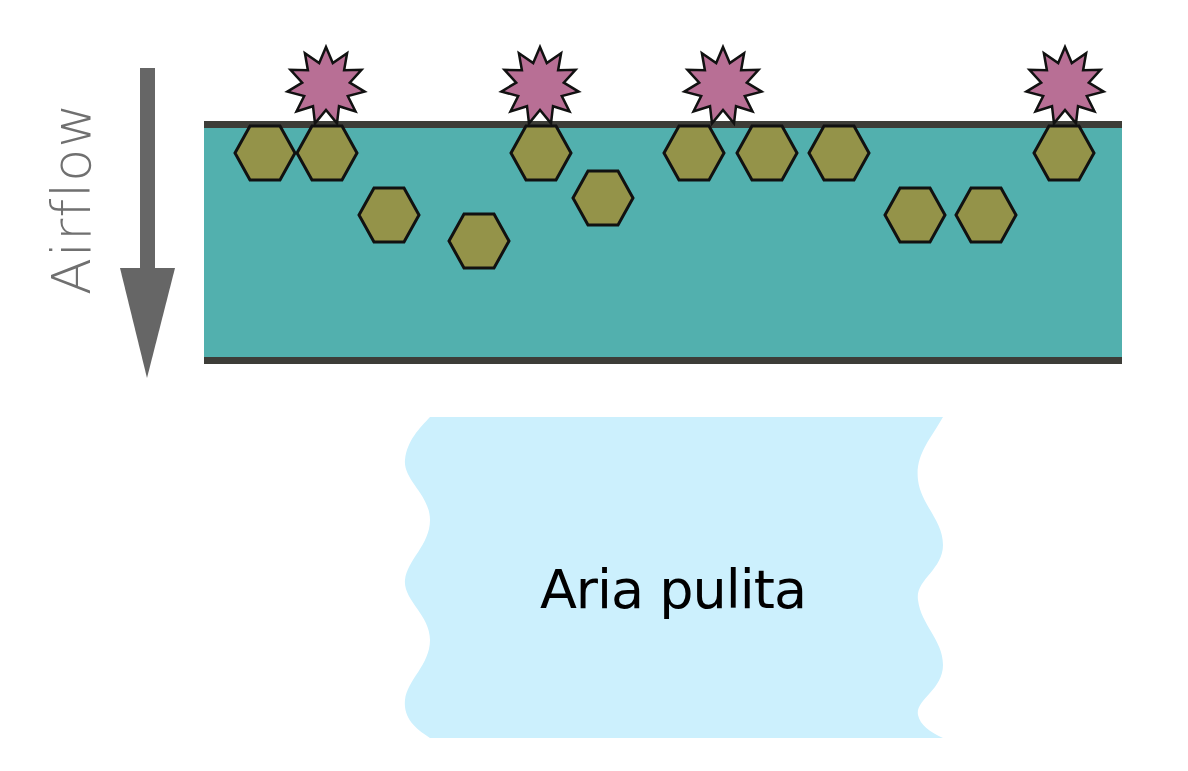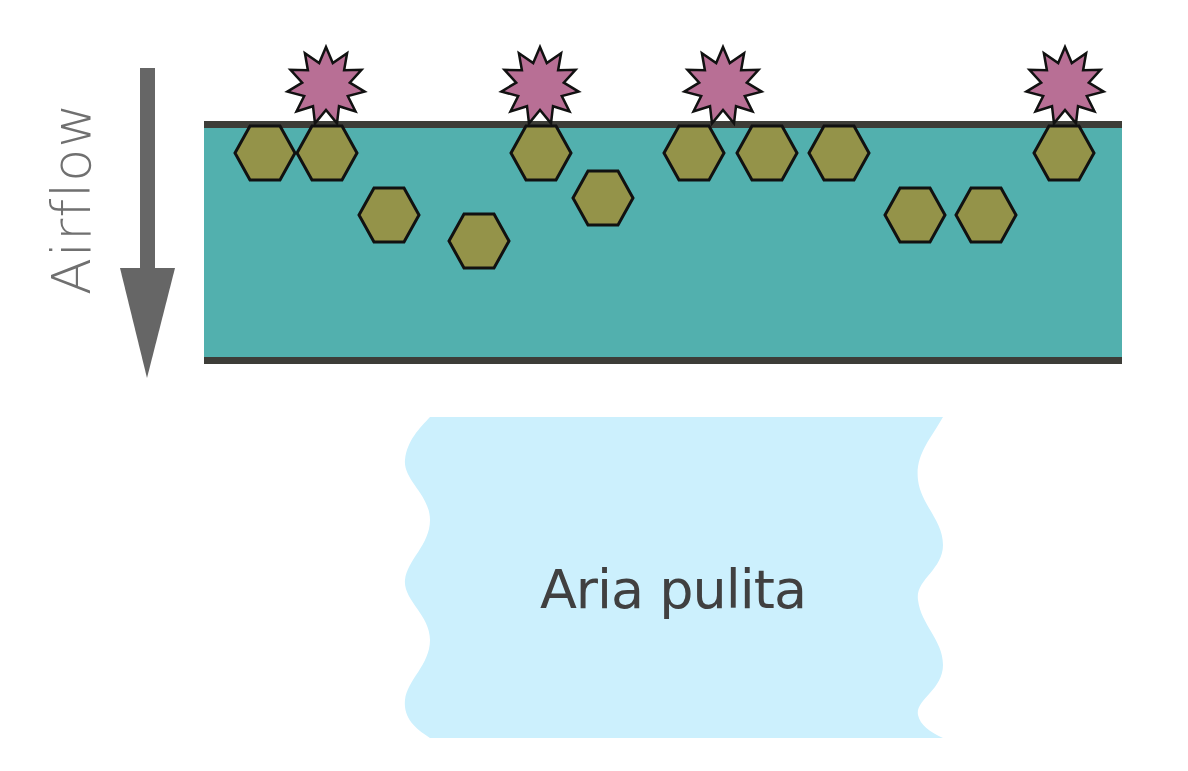--- a/index.html
+++ b/index.html
@@ -7,21 +7,21 @@
     #scene { position: absolute; left: 0; top: 0; width: 1188px; height: 771px; }
     .airflow-label {
       position: absolute; left: 12px; top: 205px; width: 120px; height: 60px;
       transform: rotate(-90deg); transform-origin: center center;
       font-family: "DejaVu Sans", sans-serif; font-weight: 300; font-size: 54px;
       color: #707070; line-height: 60px; text-align: center; letter-spacing: 1px;
       white-space: nowrap;
     }
     .clean-label {
       position: absolute; left: 403px; top: 550px; width: 540px; height: 80px;
-      font-family: "DejaVu Sans", sans-serif; font-size: 54px; color: #404040;
+      font-family: "DejaVu Sans", sans-serif; font-size: 54px; color: #000000;
       text-align: center; line-height: 80px; white-space: nowrap; letter-spacing: -1px;
     }
   </style>
 </head>
 <body>
 
 <svg id="scene" xmlns="http://www.w3.org/2000/svg" width="1188" height="771" viewBox="0 0 1188 771">
 
   <path fill="#ccf0fd" d="M430,417 L943,417
            C930,440 915,455 918,480 C921,505 943,520 943,545

